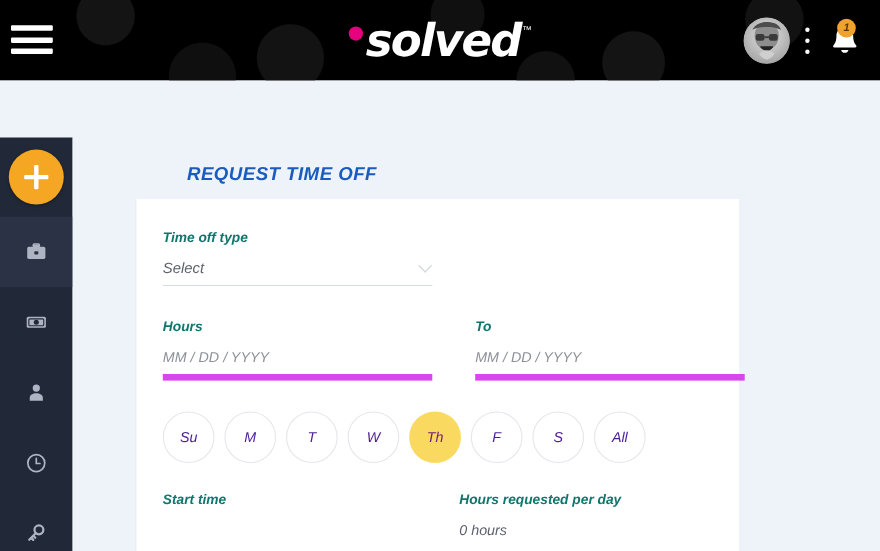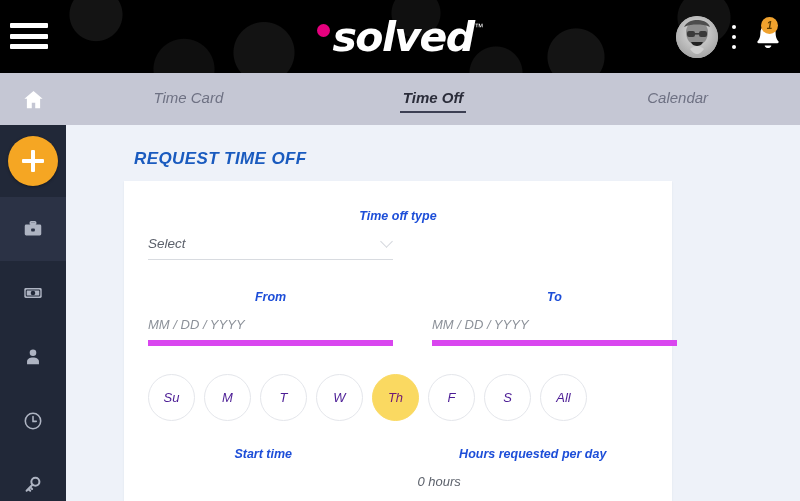--- a/index.html
+++ b/index.html
@@ -110,30 +110,30 @@
   }
   .side-item.active { background:#2b3245; }
 
   
   .content {
     position:absolute; top:125px; left:66px; width:734px; height:376px;
     background:#eef2f9; overflow:hidden;
   }
   .page-title {
     font-size:17px; font-weight:bold; color:#1a5bbf;
-    letter-spacing:.4px; padding:24px 0 0 68px;
+    letter-spacing:.4px; padding:24px 0 0 68px;margin-left:36px;
   }
   .card {
     position:absolute; top:56px; left:58px; width:548px; height:330px;
     background:#fff; box-shadow:0 1px 2px rgba(30,50,90,.07);
   }
   .card-inner { padding:28px 24px 0 24px; }
 
   .field-label {
-    font-size:12.5px; font-weight:bold; color:#1d4ed8; margin-bottom:13px;text-align:center;
+    font-size:12.5px; font-weight:bold; color:#0f766e; margin-bottom:13px;
   }
   .select-row {
     width:245px; border-bottom:1px solid #d8dbe0; padding-bottom:8px;
     display:flex; align-items:flex-start; justify-content:space-between;
     cursor:pointer;
   }
   .select-value { font-size:13.5px; color:#5c616b; }
   .chev { width:11px; height:11px; position:relative; }
   .chev::before {
     content:""; position:absolute; left:0; top:1px; width:8px; height:8px;
@@ -210,32 +210,20 @@
 
     <div class="bell">
       <svg viewBox="0 0 34 32" width="34" height="32">
         <path d="M16 26c1.8 0 3.3-1.2 3.3-2.6h-6.6C12.7 24.8 14.2 26 16 26z" fill="#fff"></path>
         <path d="M16 3c-4.6 0-7.6 3.2-7.6 7.6 0 5.3-1.6 7.3-2.8 8.7-.6.7-.1 1.9.9 1.9h19c1 0 1.5-1.2.9-1.9-1.2-1.4-2.8-3.4-2.8-8.7C23.6 6.2 20.6 3 16 3z" fill="#fff"></path>
       </svg>
       <span class="badge">1</span>
     </div>
   </div>
 
-  <div class="navbar">
-    <div class="home-cell">
-      <svg viewBox="0 0 24 24" width="23" height="23">
-        <path d="M12 3L2.5 11.2h2.6V21h5.1v-5.6h3.6V21h5.1v-9.8h2.6z" fill="#fff"></path>
-      </svg>
-    </div>
-    <div class="nav-tabs">
-      <div class="nav-tab">Time Card</div>
-      <div class="nav-tab active">Time Off</div>
-      <div class="nav-tab">Calendar</div>
-    </div>
-  </div>
 
   <div class="sidebar">
     <div class="fab-wrap">
       <div class="fab">
         <span class="fab-plus"></span>
       </div>
     </div>
 
     <div class="side-item active">
       <svg viewBox="0 0 24 24" width="22" height="22">
@@ -283,21 +271,21 @@
       <div class="card-inner">
 
         <div class="field-label">Time off type</div>
         <div class="select-row">
           <span class="select-value">Select</span>
           <span class="chev"></span>
         </div>
 
         <div class="two-col">
           <div class="col">
-            <div class="field-label">From</div>
+            <div class="field-label">Hours</div>
             <div class="date-input">MM / DD / YYYY</div>
           </div>
           <div class="col">
             <div class="field-label">To</div>
             <div class="date-input">MM / DD / YYYY</div>
           </div>
         </div>
 
         <div style="margin-top:28px;">
           <div class="days-row">

